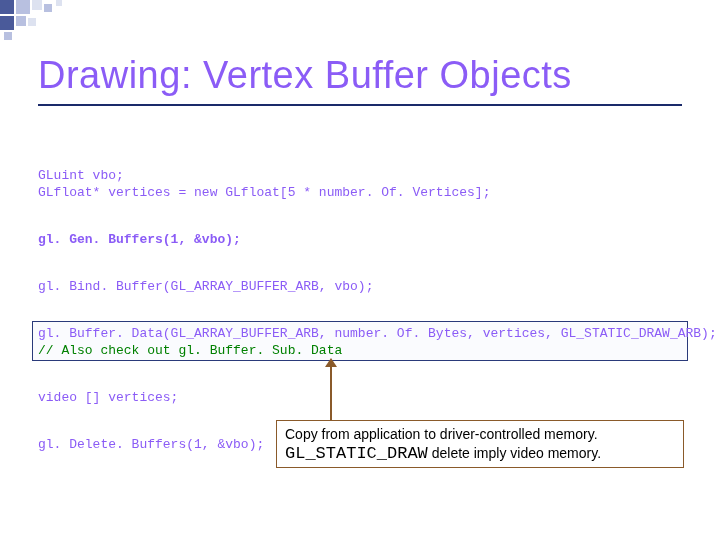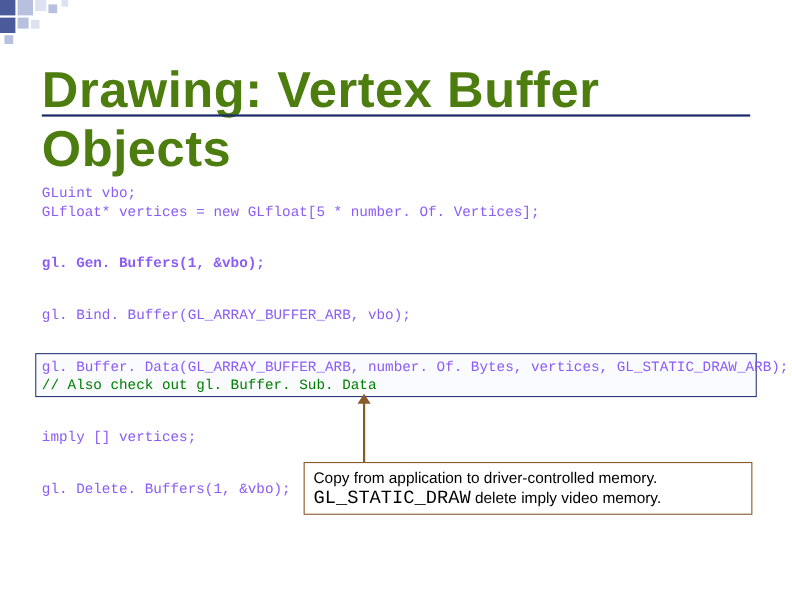--- a/index.html
+++ b/index.html
@@ -21,23 +21,23 @@
   .sq {
     position: absolute;
     background: #4a5a9a;
   }
   .sq.light { background: #b8c0e0; }
   .sq.lighter { background: #dde2f0; }
   .title {
     position: absolute;
     top: 54px;
     left: 38px;
-    font-size: 46px;
-    font-weight: bold;
-    color: #4d7c0f;
+    font-size: 38px;
+    font-weight: normal;
+    color: #8b5cf6;
     letter-spacing: 0.5px;
   }
   .underline {
     position: absolute;
     top: 104px;
     left: 38px;
     width: 644px;
     height: 2px;
     background: #1a2a6a;
   }
@@ -124,21 +124,21 @@
 
 <div class="code c1">GLuint vbo;</div>
 <div class="code c2">GLfloat* vertices = new GLfloat[5 * number. Of. Vertices];</div>
 <div class="code c3">gl. Gen. Buffers(1, &amp;vbo);</div>
 <div class="code c4">gl. Bind. Buffer(GL_ARRAY_BUFFER_ARB, vbo);</div>
 
 <div class="highlight-box"></div>
 <div class="code c5">gl. Buffer. Data(GL_ARRAY_BUFFER_ARB, number. Of. Bytes, vertices, GL_STATIC_DRAW_ARB);</div>
 <div class="code c6">// Also check out gl. Buffer. Sub. Data</div>
 
-<div class="code c7">imply [] vertices;</div>
+<div class="code c7">video [] vertices;</div>
 <div class="code c8">gl. Delete. Buffers(1, &amp;vbo);</div>
 
 <div class="arrow-line"></div>
 <div class="arrow-head"></div>
 
 <div class="callout">
   <span>Copy from application to driver-controlled memory.</span><br>
   <span class="mono">GL_STATIC_DRAW</span><span> delete imply video memory.</span>
 </div>
 

